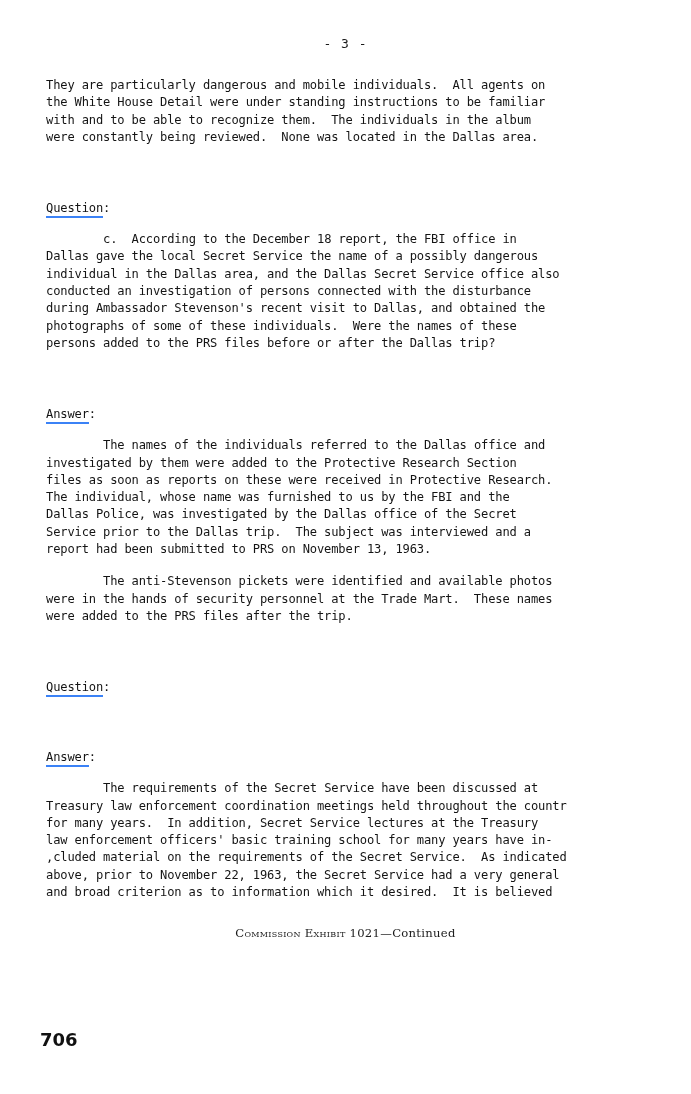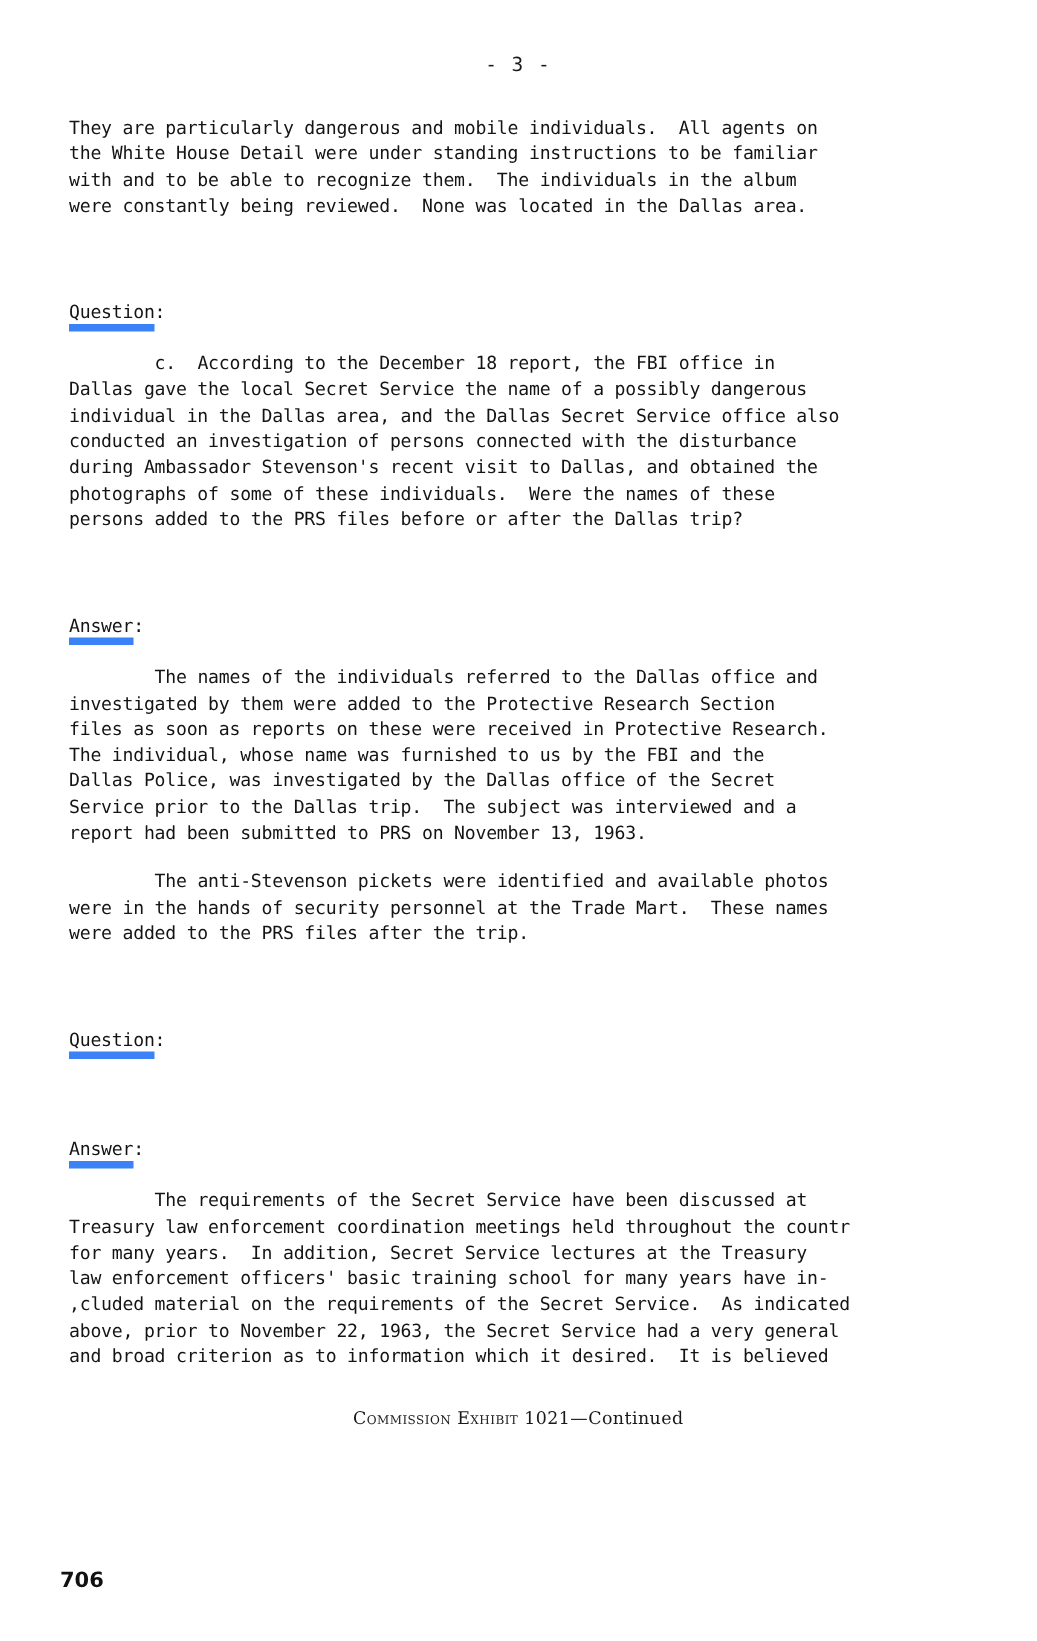--- a/index.html
+++ b/index.html
@@ -39,21 +39,21 @@
   }
   p.para {
     margin: 0 0 15px 0;
     white-space: pre-wrap;
   }
   p.para.tight {
     margin-bottom: 25px;
   }
   .label-underline {
     display: inline-block;
-    border-bottom: 5px solid #3b82f6;
+    border-bottom: 2px solid #3b82f6;
     padding-bottom: 0px;
     line-height: 15px;
     margin-top: 40px;
   }
   .heading-line {
     margin: 0 0 13px 0;
   }
   .numbered-heading {
     margin: 0 0 14px 0;
     padding-left: 36px;
@@ -65,23 +65,23 @@
     font-size: 11.6px;
     letter-spacing: 0.3px;
     color: #1a1a1a;
   }
   .exhibit-caption .smallcaps {
     font-variant: small-caps;
   }
   .folio {
     position: absolute;
     left: 40px;
-    bottom: 32px;
+    bottom: 44px;
     font-family: "DejaVu Sans", sans-serif;
-    font-size: 14px;
+    font-size: 18px;
     font-weight: 700;
     color: #111111;
   }
 </style>
 </head>
 <body>
 
 <div class="page">
 
   <div class="page-number-top">- 3 -</div>

